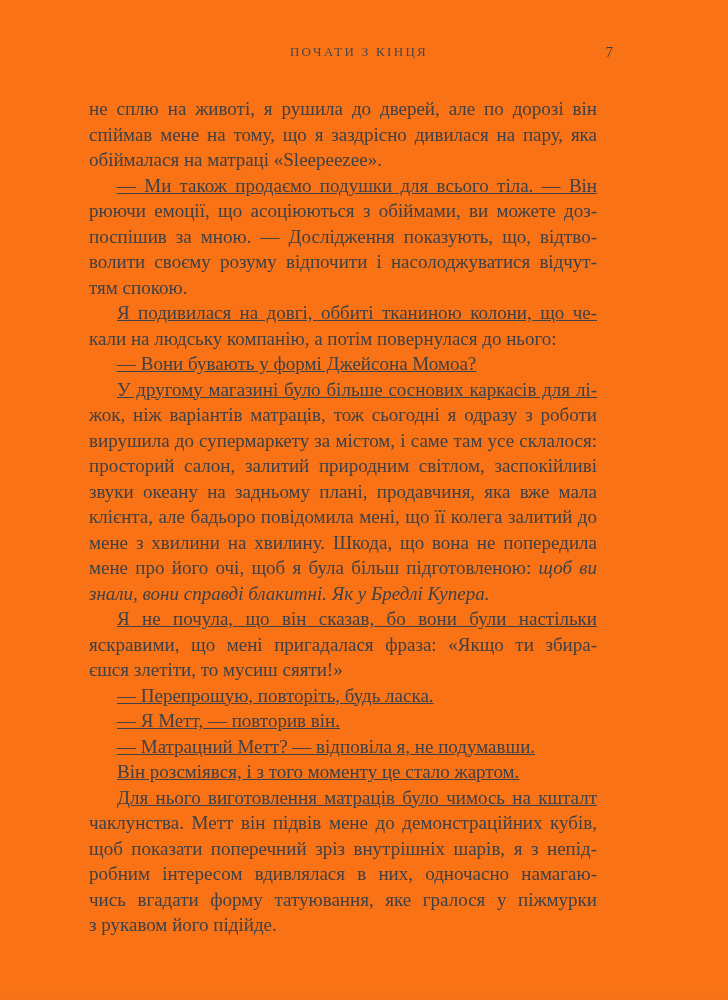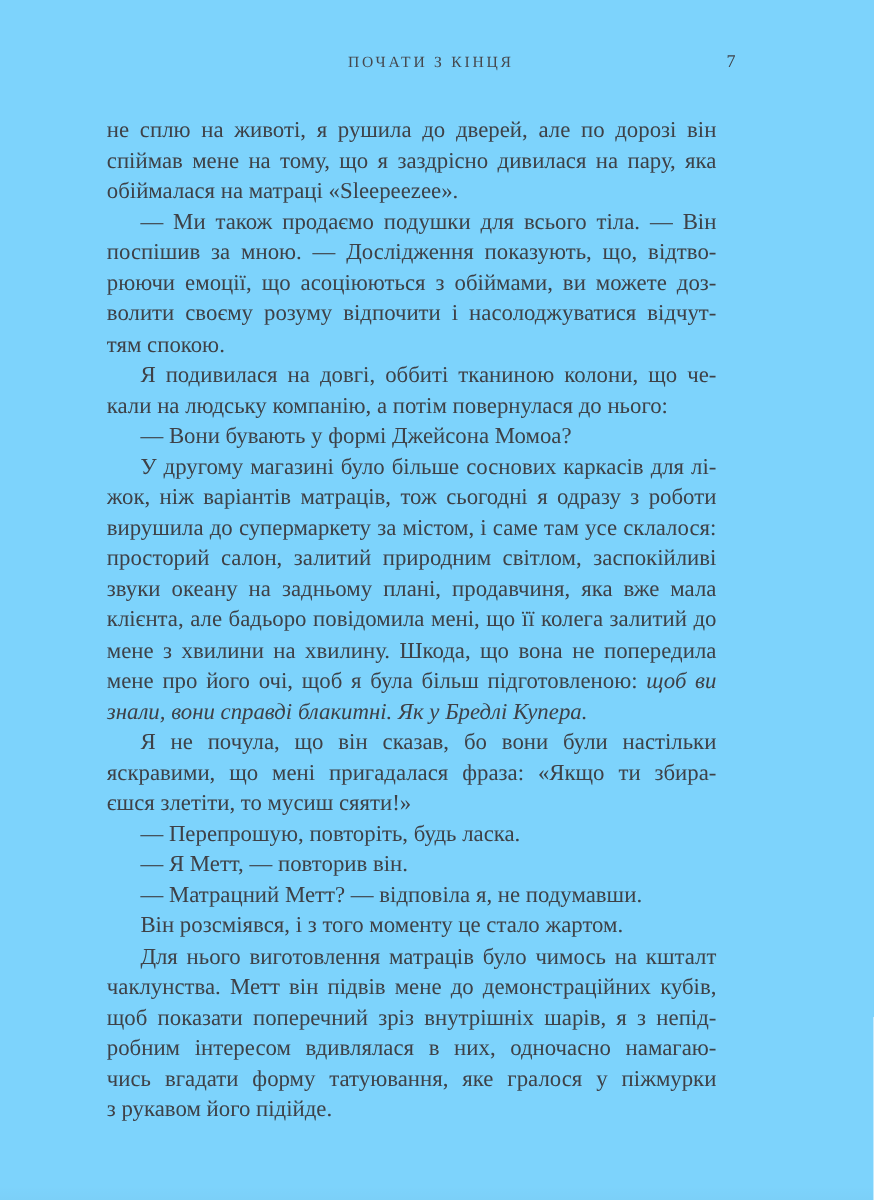--- a/index.html
+++ b/index.html
@@ -1,20 +1,20 @@
 <!DOCTYPE html>
 <html lang="uk"><head>
 <meta charset="utf-8">
 <style>
   html, body { margin: 0; padding: 0; background: #ffffff; }
   .page {
     position: relative;
     width: 728px;
     height: 1000px;
-    background: #7dd3fc;
+    background: #f97316;
     overflow: hidden;
     font-family: "Liberation Serif", serif;
   }
   .page-header {
     position: absolute;
     top: 44px;
     left: 105px;
     width: 508px;
     height: 18px;
   }
@@ -48,21 +48,21 @@
     line-height: 25.5px;
     text-align: justify;
     text-align-last: justify;
     overflow: hidden;
     white-space: normal;
   }
   .line.last {
     text-align: left;
     text-align-last: left;
   }
-  .line.indent { text-indent: 28px; }
+  .line.indent { text-indent: 28px; text-decoration: underline; }
   .it { font-style: italic; }
   .page-bottom-edge {
     position: absolute;
     left: 0; bottom: 0;
     width: 100%; height: 12px;
     background: linear-gradient(to bottom, rgba(0,0,0,0), rgba(0,0,0,0.015));
   }
 </style>
 </head>
 <body>
@@ -74,22 +74,22 @@
   </div>
 
   <div class="page-body">
       <div class="para">
         <div class="line"><span>не сплю на животі, я рушила до дверей, але по дорозі він</span></div>
         <div class="line"><span>спіймав мене на тому, що я заздрісно дивилася на пару, яка</span></div>
         <div class="line last"><span>обіймалася на матраці «Sleepeezee».</span></div>
       </div>
       <div class="para">
         <div class="line indent"><span>— Ми також продаємо подушки для всього тіла. — Він</span></div>
+        <div class="line"><span>рюючи емоції, що асоціюються з обіймами, ви можете доз-</span></div>
         <div class="line"><span>поспішив за мною. — Дослідження показують, що, відтво-</span></div>
-        <div class="line"><span>рюючи емоції, що асоціюються з обіймами, ви можете доз-</span></div>
         <div class="line"><span>волити своєму розуму відпочити і насолоджуватися відчут-</span></div>
         <div class="line last"><span>тям спокою.</span></div>
       </div>
       <div class="para">
         <div class="line indent"><span>Я подивилася на довгі, оббиті тканиною колони, що че-</span></div>
         <div class="line last"><span>кали на людську компанію, а потім повернулася до нього:</span></div>
       </div>
       <div class="para">
         <div class="line last indent"><span>— Вони бувають у формі Джейсона Момоа?</span></div>
       </div>

